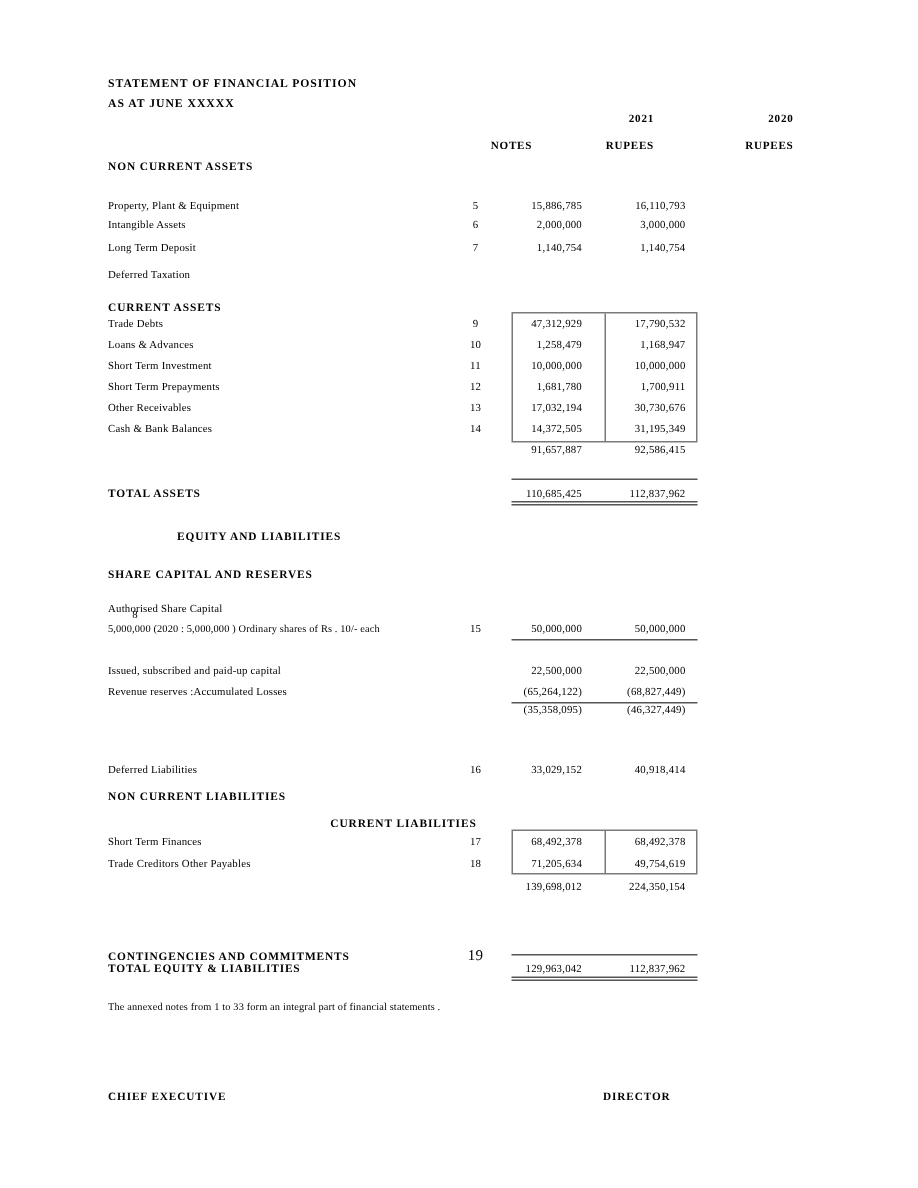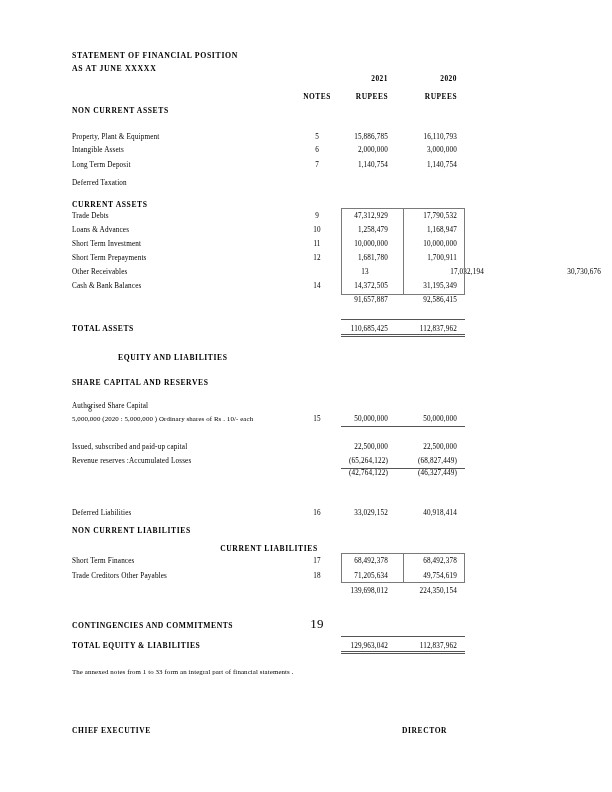--- a/index.html
+++ b/index.html
@@ -74,20 +74,21 @@
   }
   .doc-title {
     font-weight: bold;
     letter-spacing: .65px;
     font-size: 7.8px;
   }
   .colhead {
     font-weight: bold;
     letter-spacing: .5px;
     font-size: 7.4px;
+    gap: 24px;
   }
   .small-note {
     font-size: 6.9px;
     letter-spacing: .1px;
   }
 
   
   .numbox {
     position: absolute;
     border: 1px solid #7a7a7a;
@@ -203,21 +204,21 @@
     <span class="c-2020">10,000,000</span>
   </div>
 
   <div class="row" style="top:254px;">
     <span class="c-label">Short Term Prepayments</span>
     <span class="c-note">12</span>
     <span class="c-2021">1,681,780</span>
     <span class="c-2020">1,700,911</span>
   </div>
 
-  <div class="row" style="top:268px;gap:48px;">
+  <div class="row" style="top:268px;">
     <span class="c-label">Other Receivables</span>
     <span class="c-note">13</span>
     <span class="c-2021">17,032,194</span>
     <span class="c-2020">30,730,676</span>
   </div>
 
   <div class="row" style="top:282px;">
     <span class="c-label">Cash &amp; Bank Balances</span>
     <span class="c-note">14</span>
     <span class="c-2021">14,372,505</span>
@@ -275,21 +276,21 @@
     <span class="c-label">Revenue reserves :Accumulated Losses</span>
     <span class="c-note"></span>
     <span class="c-2021">(65,264,122)</span>
     <span class="c-2020">(68,827,449)</span>
   </div>
   <div class="rule-thick" style="left:341px; top:468px; width:124px;"></div>
 
   <div class="row" style="top:469px;">
     <span class="c-label"></span>
     <span class="c-note"></span>
-    <span class="c-2021">(42,764,122)</span>
+    <span class="c-2021">(35,358,095)</span>
     <span class="c-2020">(46,327,449)</span>
   </div>
 
   <div class="row section-title" style="top:484px;margin-top:42px;">
     <span class="c-label" style="width:394px;flex:0 0 394px;">NON CURRENT LIABILITIES</span>
   </div>
 
   <div class="row" style="top:509px;">
     <span class="c-label">Deferred Liabilities</span>
     <span class="c-note">16</span>
@@ -321,21 +322,21 @@
 
   <div class="row" style="top:587px;">
     <span class="c-label"></span>
     <span class="c-note"></span>
     <span class="c-2021">139,698,012</span>
     <span class="c-2020">224,350,154</span>
   </div>
 
   <div class="row heading" style="top:616px;">
     <span class="c-label">CONTINGENCIES AND COMMITMENTS</span>
-    <span class="c-note" style="font-weight:normal;letter-spacing:.15px;font-size:13px;">19</span>
+    <span class="c-note" style="font-weight:normal;letter-spacing:.15px;font-size:10px;margin-top:16px;">19</span>
     <span class="c-2021"></span>
     <span class="c-2020"></span>
   </div>
 
   <div class="rule-thick" style="left:341px; top:636px; width:124px;"></div>
   <div class="row heading" style="top:641px;">
     <span class="c-label">TOTAL EQUITY &amp; LIABILITIES</span>
     <span class="c-note"></span>
     <span class="c-2021" style="font-weight:normal;letter-spacing:.15px;font-size:7.2px;">129,963,042</span>
     <span class="c-2020" style="font-weight:normal;letter-spacing:.15px;font-size:7.2px;">112,837,962</span>

